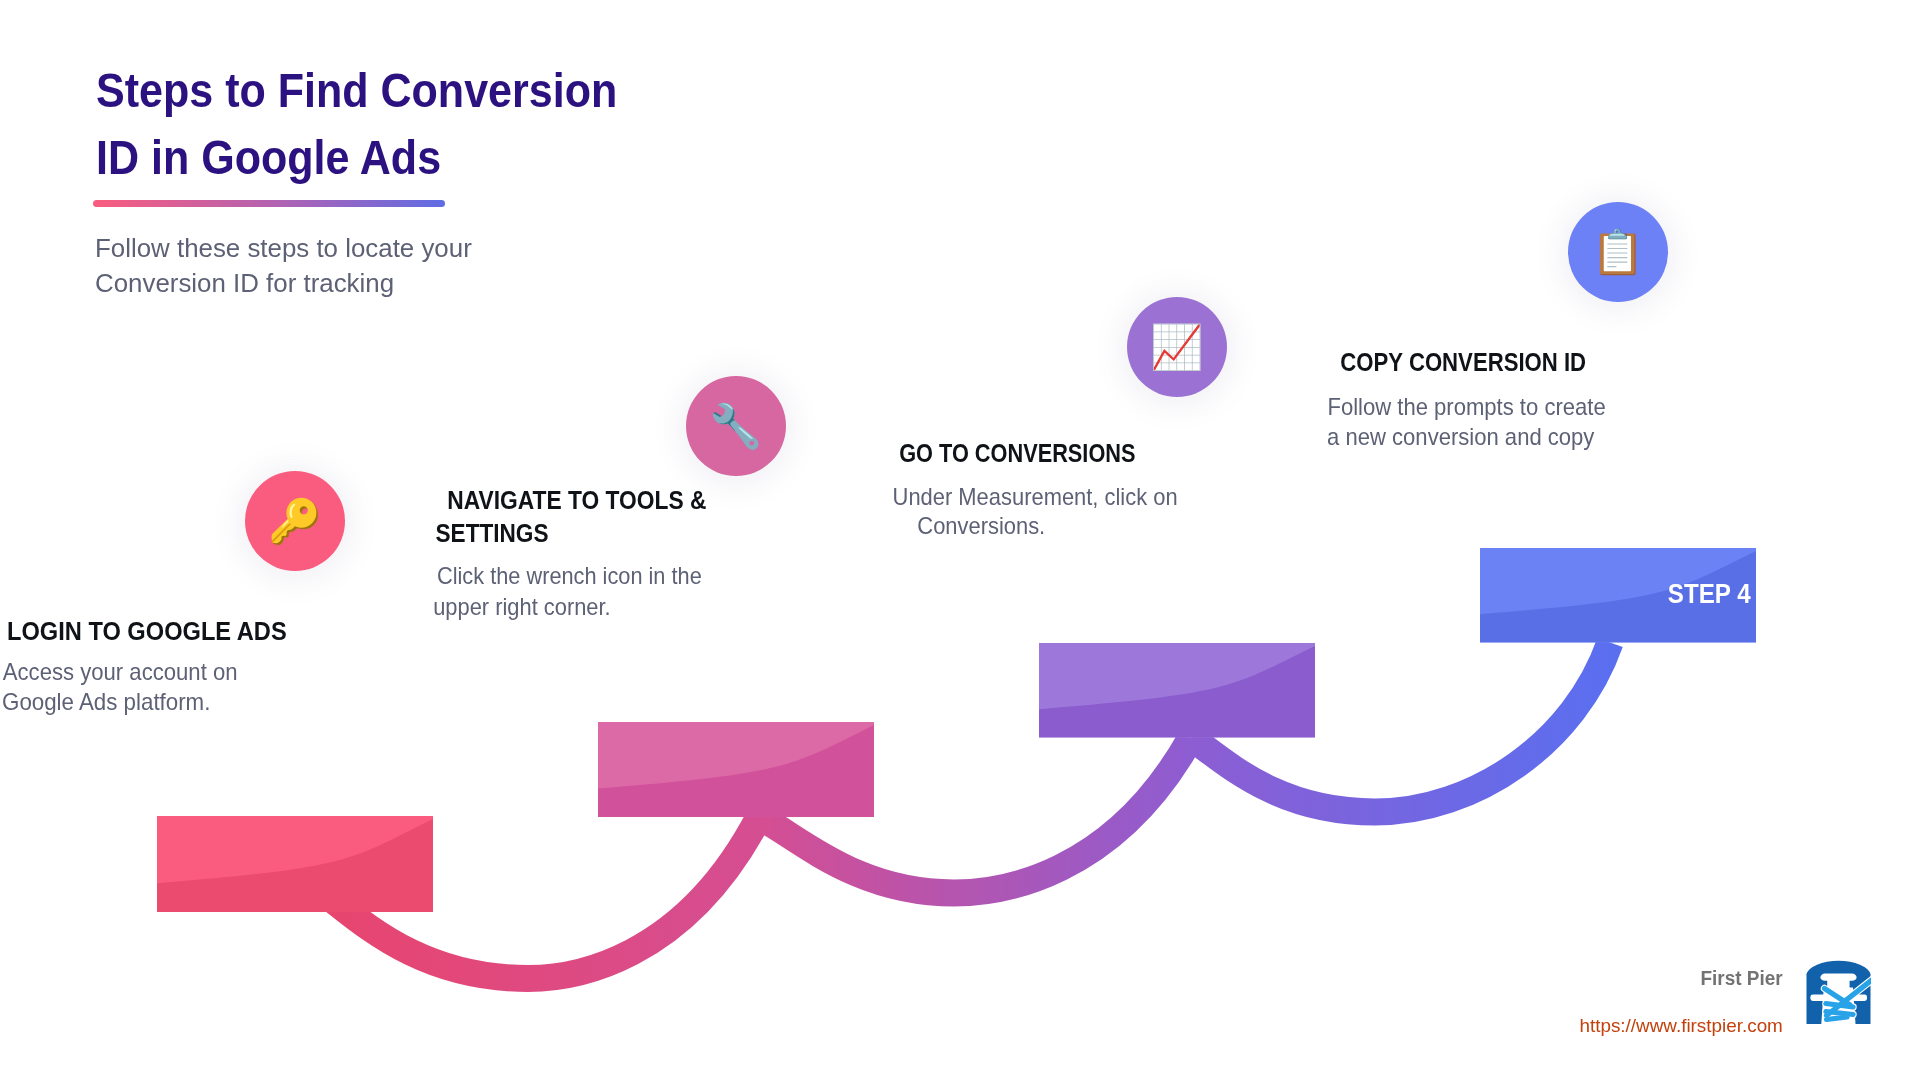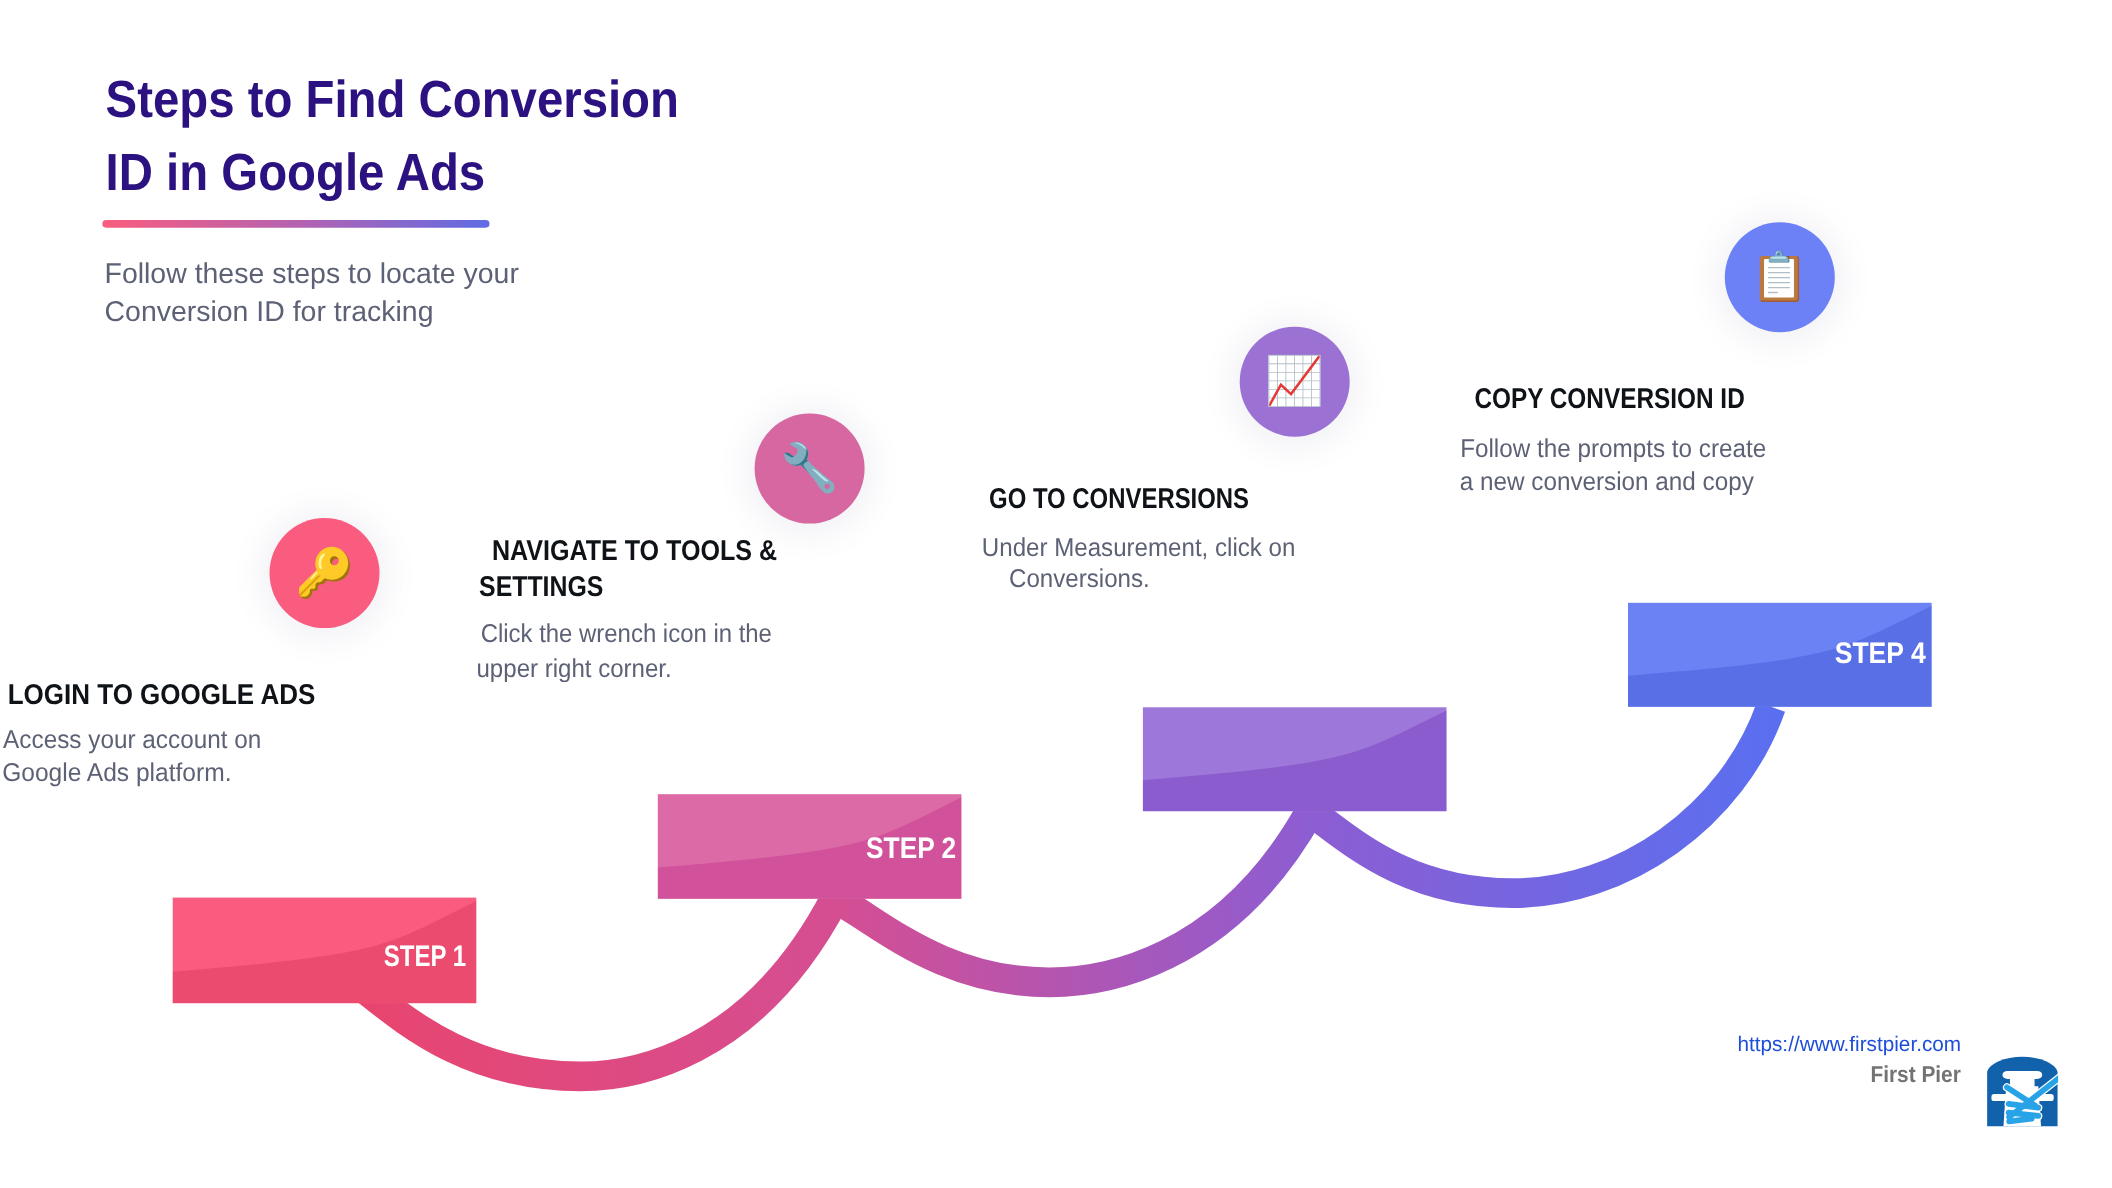--- a/index.html
+++ b/index.html
@@ -16,21 +16,21 @@
   .circle{position:absolute;width:100px;height:100px;border-radius:50%;display:flex;align-items:center;justify-content:center;box-shadow:0 2px 26px 10px rgba(120,110,160,.09)}
   .glyph{font-family:"Noto Color Emoji","DejaVu Sans",sans-serif;font-size:43px;line-height:1}
   .st-line{position:absolute;width:600px;white-space:pre}
   .st-line>span{display:inline-block;transform-origin:50% 50%}
   .t-line{font-size:26px;font-weight:700;color:#0f1216}
   .d-line{font-size:23.4px;color:#5d6175}
   .badge-label{position:absolute;width:276px;text-align:right;font-size:27px;font-weight:700;color:#fff}
   .badge-label>span{display:inline-block;transform-origin:50% 50%}
   .foot-brand{position:absolute;left:1483px;top:966.2px;width:300px;text-align:right;font-size:20.9px;font-weight:700;color:#737373}
   .foot-brand>span{display:inline-block;transform:scaleX(0.907);transform-origin:100% 50%}
-  .foot-url{position:absolute;left:1383px;top:939px;width:400px;text-align:right;font-size:19px;color:#1d4ed8}
+  .foot-url{position:absolute;left:1383px;top:1015px;width:400px;text-align:right;font-size:19px;color:#c2410c}
   .foot-url>span{display:inline-block;transform:scaleX(0.993);transform-origin:100% 50%}
   #logo{position:absolute;left:1806px;top:958px}
 </style>
 </head>
 <body>
 
 <div id="stage">
   <svg id="flow" viewBox="0 0 1920 1080">
     <defs>
       <linearGradient id="g1" x1="320" y1="0" x2="759" y2="0" gradientUnits="userSpaceOnUse">
@@ -86,29 +86,27 @@
 ID in Google Ads</div>
   <div class="hdr-rule"></div>
   <div class="hdr-sub">Follow these steps to locate your
 Conversion ID for tracking</div>
   <div class="circle" style="left:245px;top:471px;background:#fa5c80">
       <span class="glyph">🔑</span>
     </div>
   <div class="st-line t-line" style="left:-7.5px;top:615.7px"><span style="transform:scaleX(0.909)">LOGIN TO GOOGLE ADS</span></div>
   <div class="st-line d-line" style="left:-3.6px;top:659.4px"><span style="transform:scaleX(0.945)">Access your account on</span></div>
   <div class="st-line d-line" style="left:-3.0px;top:689.4px"><span style="transform:scaleX(0.954)">Google Ads platform.</span></div>
-  <div class="badge-label" style="left:156.2px;top:854.2px"><span style="transform:scaleX(0.809)">STEP 1</span></div>
   <div class="circle" style="left:686px;top:376px;background:#d667a0">
       <span class="glyph">🔧</span>
     </div>
   <div class="st-line t-line" style="left:428.6px;top:484.8px"><span style="transform:scaleX(0.877)">NAVIGATE TO TOOLS &amp;</span></div>
   <div class="st-line t-line" style="left:426.7px;top:518.4px"><span style="transform:scaleX(0.869)">SETTINGS</span></div>
   <div class="st-line d-line" style="left:426.9px;top:563.0px"><span style="transform:scaleX(0.930)">Click the wrench icon in the</span></div>
   <div class="st-line d-line" style="left:426.9px;top:593.6px"><span style="transform:scaleX(0.935)">upper right corner.</span></div>
-  <div class="badge-label" style="left:599.0px;top:755.7px"><span style="transform:scaleX(0.886)">STEP 2</span></div>
   <div class="circle" style="left:1127px;top:297px;background:#9b72d4">
       <span class="glyph">📈</span>
     </div>
   <div class="st-line t-line" style="left:875.6px;top:438.4px"><span style="transform:scaleX(0.836)">GO TO CONVERSIONS</span></div>
   <div class="st-line d-line" style="left:882.5px;top:483.6px"><span style="transform:scaleX(0.937)">Under Measurement, click on</span></div>
   <div class="st-line d-line" style="left:913px;top:512.6px"><span style="transform:scaleX(0.937)">Conversions.</span></div>
   <div class="circle" style="left:1568px;top:202px;background:#6d81f7">
       <span class="glyph">📋</span>
     </div>
   <div class="st-line t-line" style="left:1319.0px;top:347.3px"><span style="transform:scaleX(0.852)">COPY CONVERSION ID</span></div>

